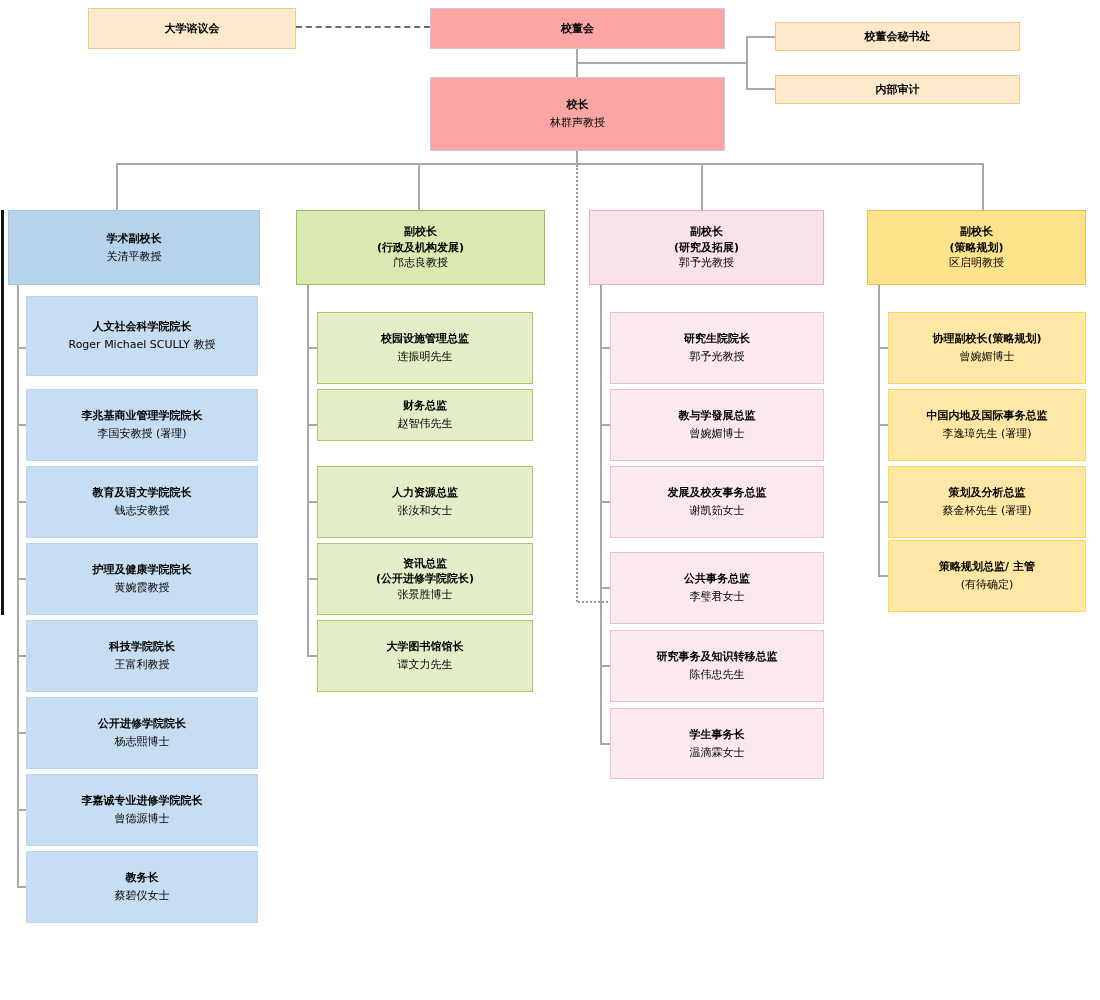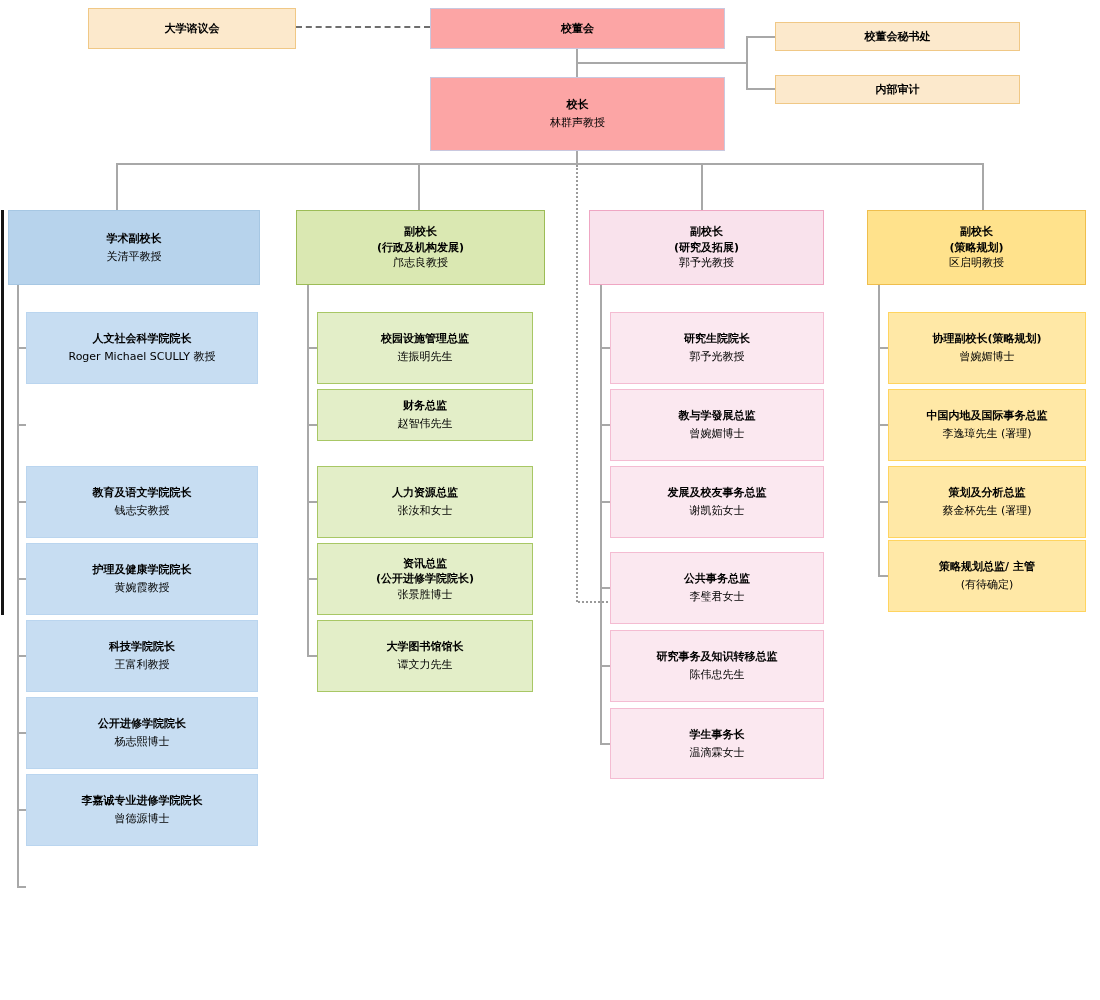--- a/index.html
+++ b/index.html
@@ -96,43 +96,51 @@
     <span class="n">林群声教授</span>
   </div>
   <div class="node orange" style="left:775px;top:75px;width:245px;height:29px">
     <span class="t">内部审计</span>
   </div>
 
   <div class="node b-h" style="left:8px;top:210px;width:252px;height:75px">
     <span class="t">学术副校长</span>
     <span class="n">关清平教授</span>
   </div>
-  <div class="node b-i" style="left:26px;top:312px;width:232px;height:72px">
+  <div class="node b-i" style="left:26px;top:296px;width:232px;height:80px">
     <span class="t">人文社会科学院院长</span>
     <span class="n">Roger Michael SCULLY 教授</span>
+  </div>
+  <div class="node b-i" style="left:26px;top:389px;width:232px;height:72px">
+    <span class="t">李兆基商业管理学院院长</span>
+    <span class="n">李国安教授 (署理)</span>
   </div>
   <div class="node b-i" style="left:26px;top:466px;width:232px;height:72px">
     <span class="t">教育及语文学院院长</span>
     <span class="n">钱志安教授</span>
   </div>
   <div class="node b-i" style="left:26px;top:543px;width:232px;height:72px">
     <span class="t">护理及健康学院院长</span>
     <span class="n">黄婉霞教授</span>
   </div>
   <div class="node b-i" style="left:26px;top:620px;width:232px;height:72px">
     <span class="t">科技学院院长</span>
     <span class="n">王富利教授</span>
   </div>
   <div class="node b-i" style="left:26px;top:697px;width:232px;height:72px">
     <span class="t">公开进修学院院长</span>
     <span class="n">杨志熙博士</span>
   </div>
   <div class="node b-i" style="left:26px;top:774px;width:232px;height:72px">
     <span class="t">李嘉诚专业进修学院院长</span>
     <span class="n">曾德源博士</span>
+  </div>
+  <div class="node b-i" style="left:26px;top:851px;width:232px;height:72px">
+    <span class="t">教务长</span>
+    <span class="n">蔡碧仪女士</span>
   </div>
 
   <div class="node g-h tight" style="left:296px;top:210px;width:249px;height:75px">
     <span class="t">副校长</span>
     <span class="t">(行政及机构发展)</span>
     <span class="n">邝志良教授</span>
   </div>
   <div class="node g-i" style="left:317px;top:312px;width:216px;height:72px">
     <span class="t">校园设施管理总监</span>
     <span class="n">连振明先生</span>

